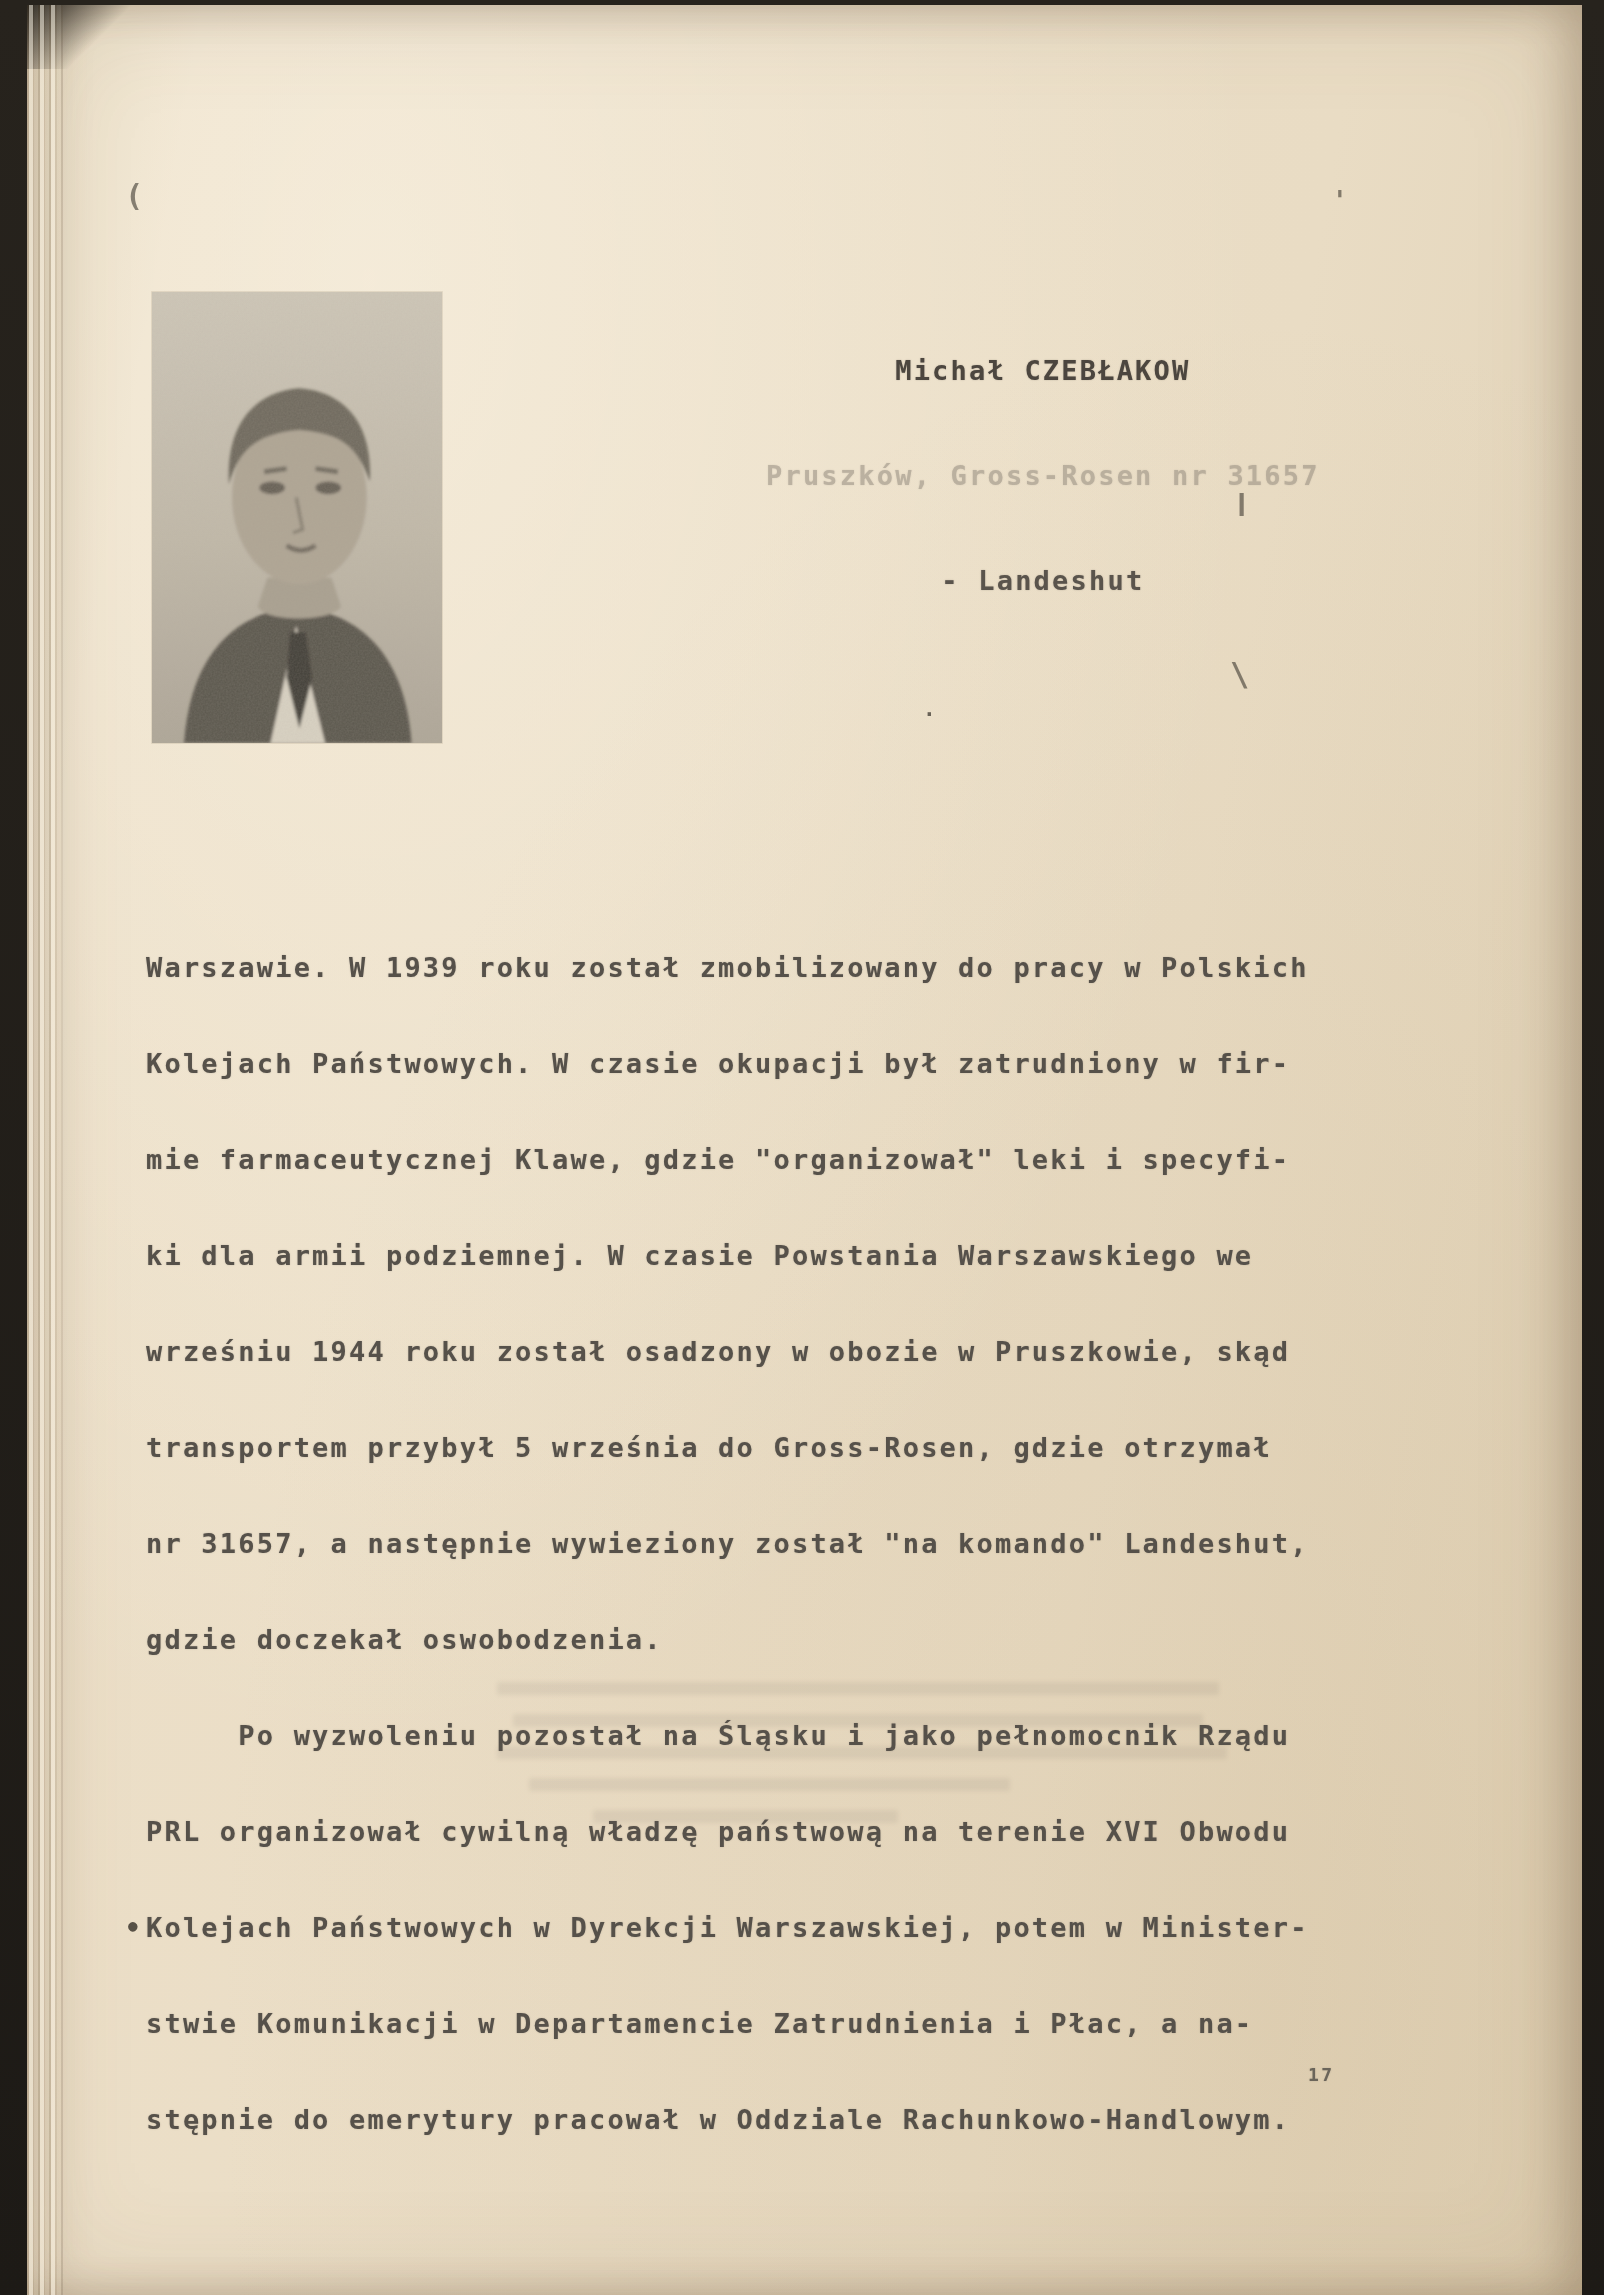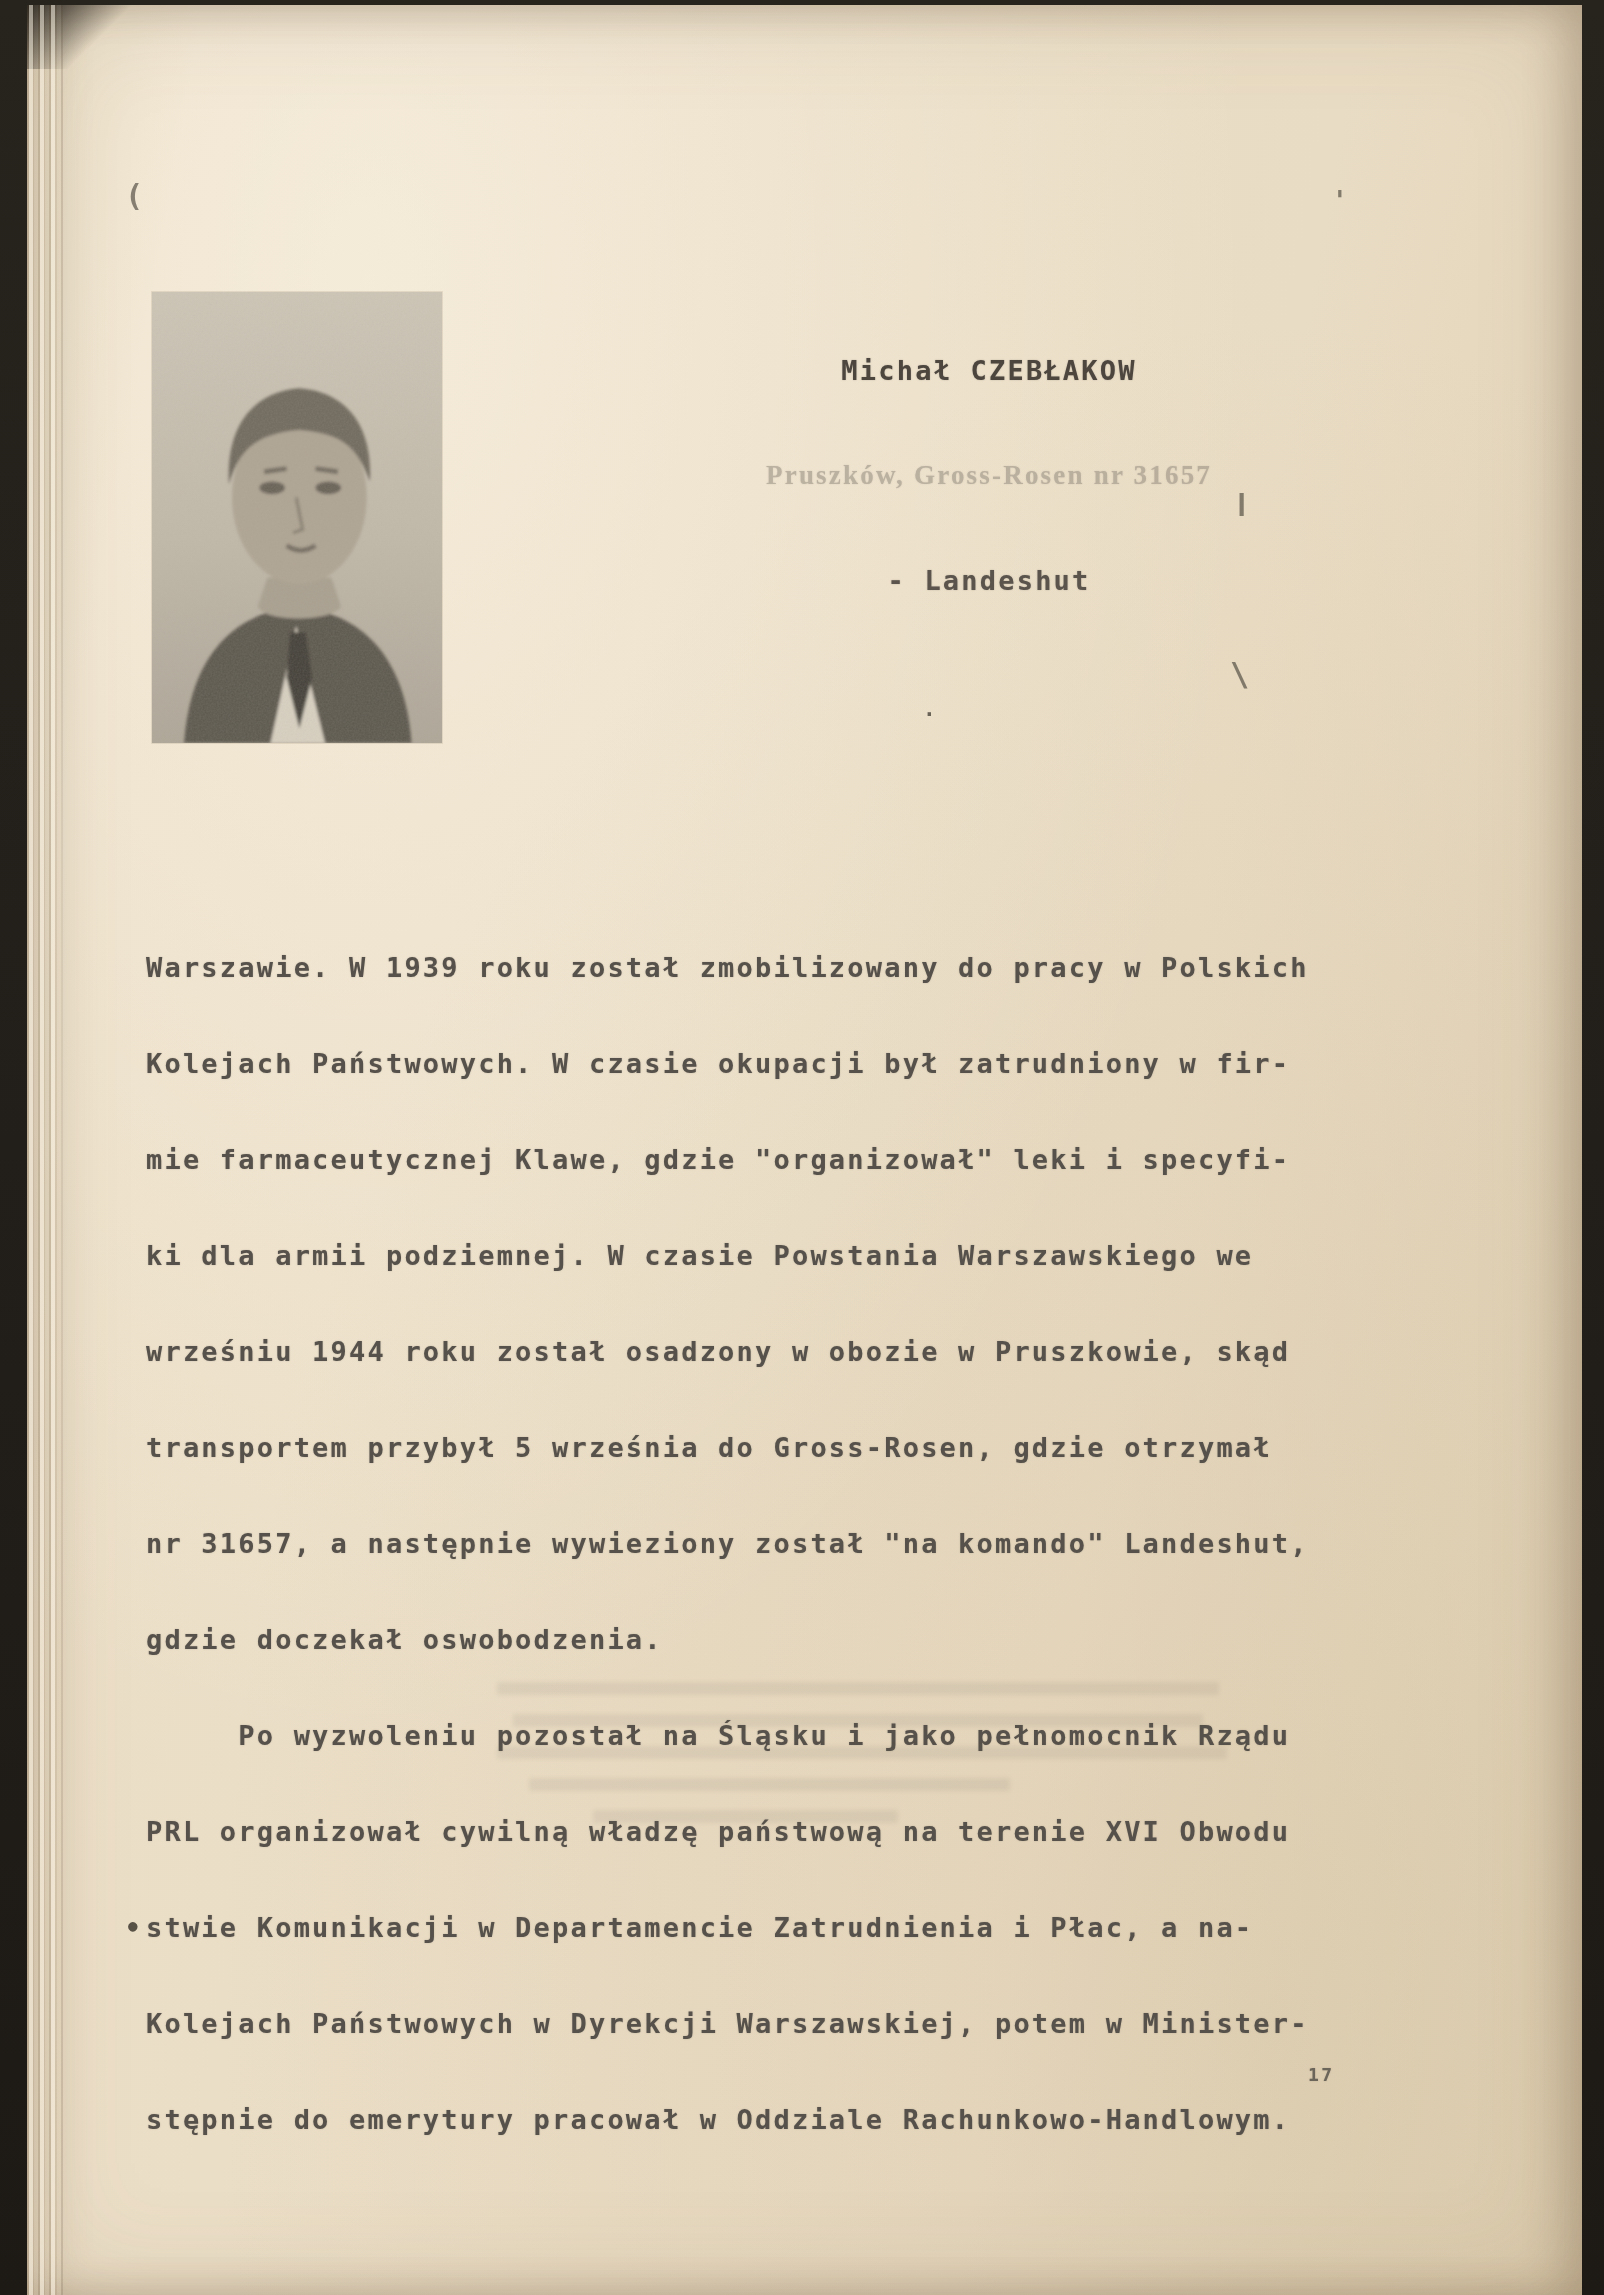--- a/index.html
+++ b/index.html
@@ -44,21 +44,21 @@
   }
   .photo svg{display:block;width:100%;height:100%;}
   .header{
     position:absolute;left:739px;top:278px;
     font-weight:bold;font-size:27px;line-height:35px;letter-spacing:2.2px;
     color:#4c463f;white-space:pre;
     text-shadow:0 0 1.6px rgba(76,70,63,.35);
     text-align:center;
   }
   .header .faded{
-    color:#938a7d;opacity:.55;filter:blur(0.6px);font-family:Liberation Serif, serif;
+    color:#938a7d;opacity:.55;filter:blur(0.6px);
   }
   .header .sub{color:#5a544c;}
   .body-text{
     position:absolute;left:119px;top:883px;
     font-weight:bold;font-size:27px;line-height:32px;letter-spacing:2.2px;
     color:#56514a;white-space:pre;
     text-shadow:0 0 1.6px rgba(86,81,74,.32);
   }
   .body-text div{height:32px;}
   .page-number{
@@ -139,22 +139,22 @@
     <div>Warszawie. W 1939 roku został zmobilizowany do pracy w Polskich</div>
     <div>Kolejach Państwowych. W czasie okupacji był zatrudniony w fir-</div>
     <div>mie farmaceutycznej Klawe, gdzie "organizował" leki i specyfi-</div>
     <div>ki dla armii podziemnej. W czasie Powstania Warszawskiego we</div>
     <div>wrześniu 1944 roku został osadzony w obozie w Pruszkowie, skąd</div>
     <div>transportem przybył 5 września do Gross-Rosen, gdzie otrzymał</div>
     <div>nr 31657, a następnie wywieziony został "na komando" Landeshut,</div>
     <div>gdzie doczekał oswobodzenia.</div>
     <div>     Po wyzwoleniu pozostał na Śląsku i jako pełnomocnik Rządu</div>
     <div>PRL organizował cywilną władzę państwową na terenie XVI Obwodu</div>
+    <div>Kolejach Państwowych w Dyrekcji Warszawskiej, potem w Minister-</div>
     <div>stwie Komunikacji w Departamencie Zatrudnienia i Płac, a na-</div>
-    <div>Kolejach Państwowych w Dyrekcji Warszawskiej, potem w Minister-</div>
     <div>stępnie do emerytury pracował w Oddziale Rachunkowo-Handlowym.</div>
     
     
     
     
     
     
     
     
     

